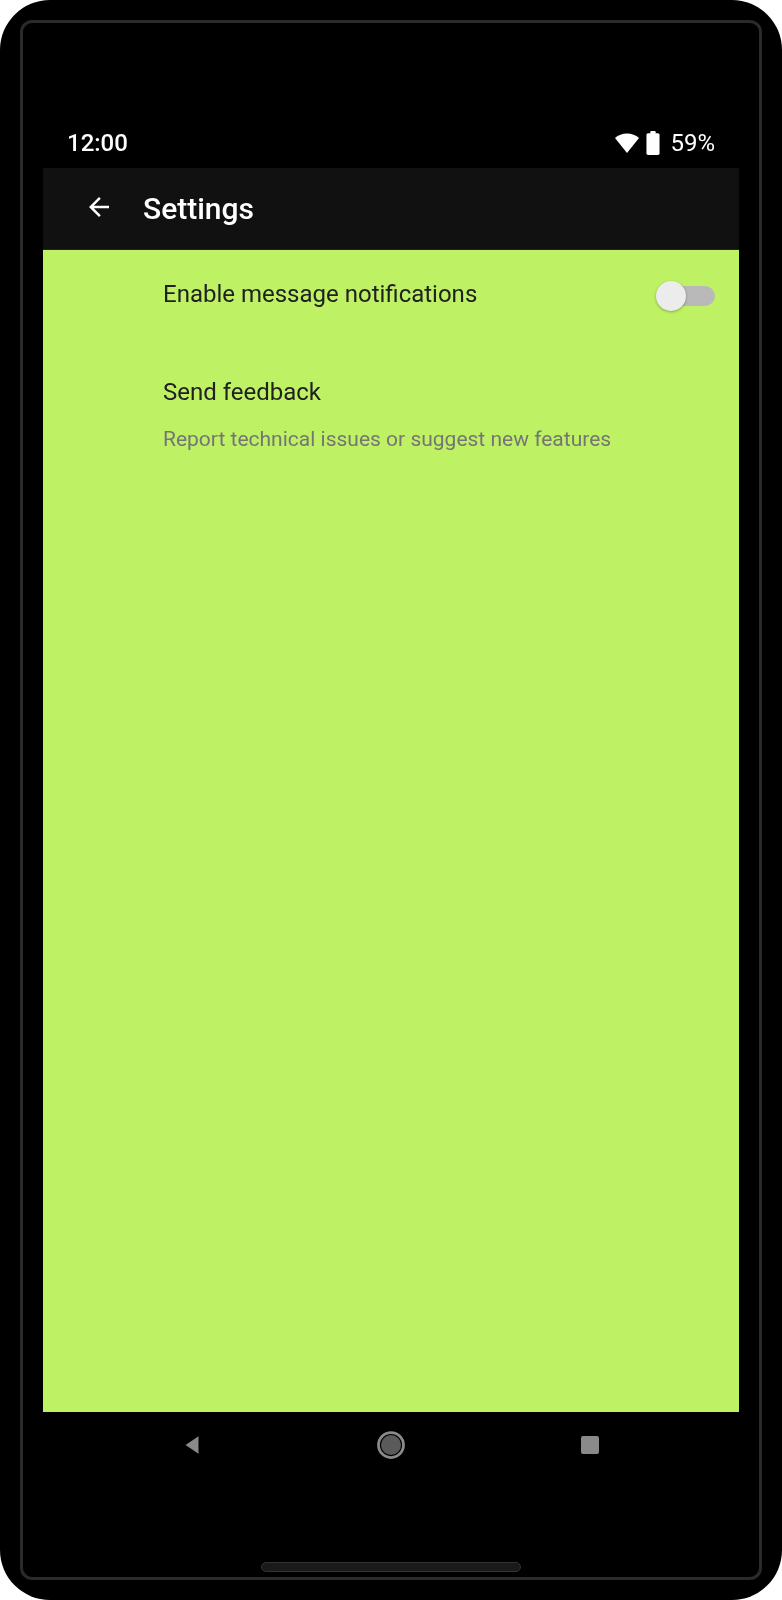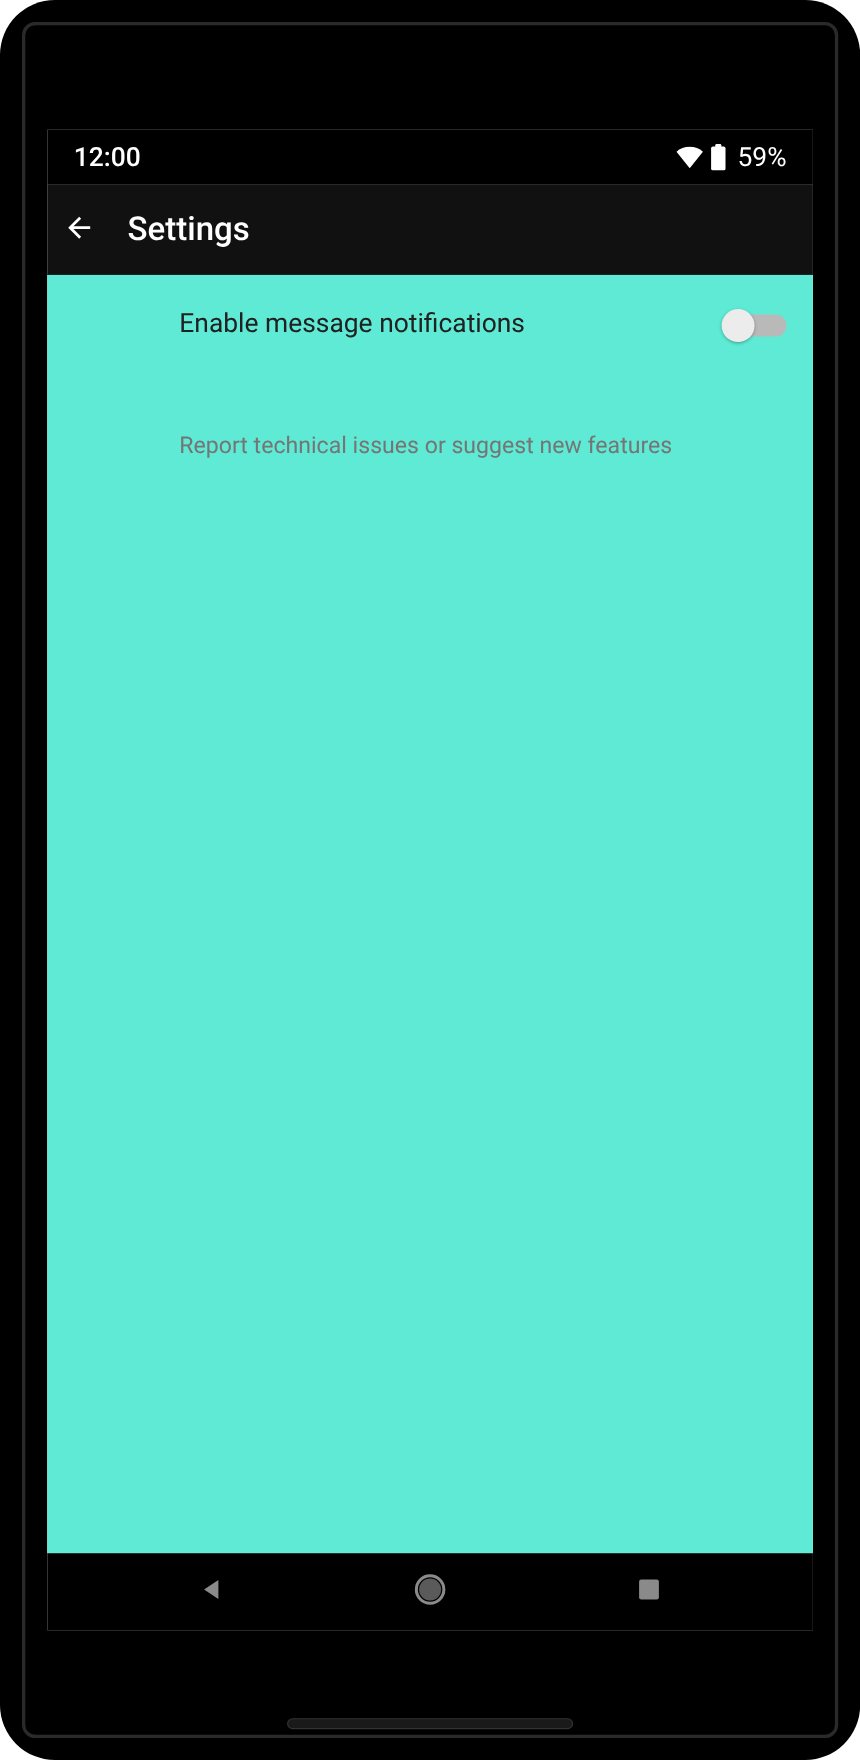--- a/index.html
+++ b/index.html
@@ -99,41 +99,41 @@
       font-size: 24px;
       font-weight: 400;
       margin-left: 4px;
     }
     
     .app-bar {
       height: 82px;
       background: #111;
       display: flex;
       align-items: center;
-      padding: 0 5px;
+      padding: 0 32px;
       color: #fff;
       border-bottom: 1px solid #222;
     }
     .back-button {
       width: 48px;
       height: 48px;
       display: flex;
       align-items: center;
       justify-content: center;
       cursor: pointer;
     }
     .app-title {
       font-size: 30px;
       font-weight: 500;
       margin-left: 20px;
     }
     
     .content {
       flex: 1;
-      background: #5eead4;
+      background: #bef264;
       padding-top: 8px;
     }
     .list-row {
       display: flex;
       align-items: center;
       padding: 20px 24px 20px 120px;
       min-height: 70px;
       cursor: pointer;
     }
     .row-texts {
@@ -246,20 +246,21 @@
           <div class="switch">
             <div class="switch-track"></div>
             <div class="switch-thumb"></div>
           </div>
         </div>
 
         <div class="row-gap"></div>
 
         <div class="list-row">
           <div class="row-texts">
+            <span class="row-title">Send feedback</span>
             <span class="row-subtitle">Report technical issues or suggest new features</span>
           </div>
         </div>
 
       </div>
 
       <div class="nav-bar">
         <div class="nav-btn">
           <span>
             <svg width="26" height="26" viewBox="0 0 24 24">

